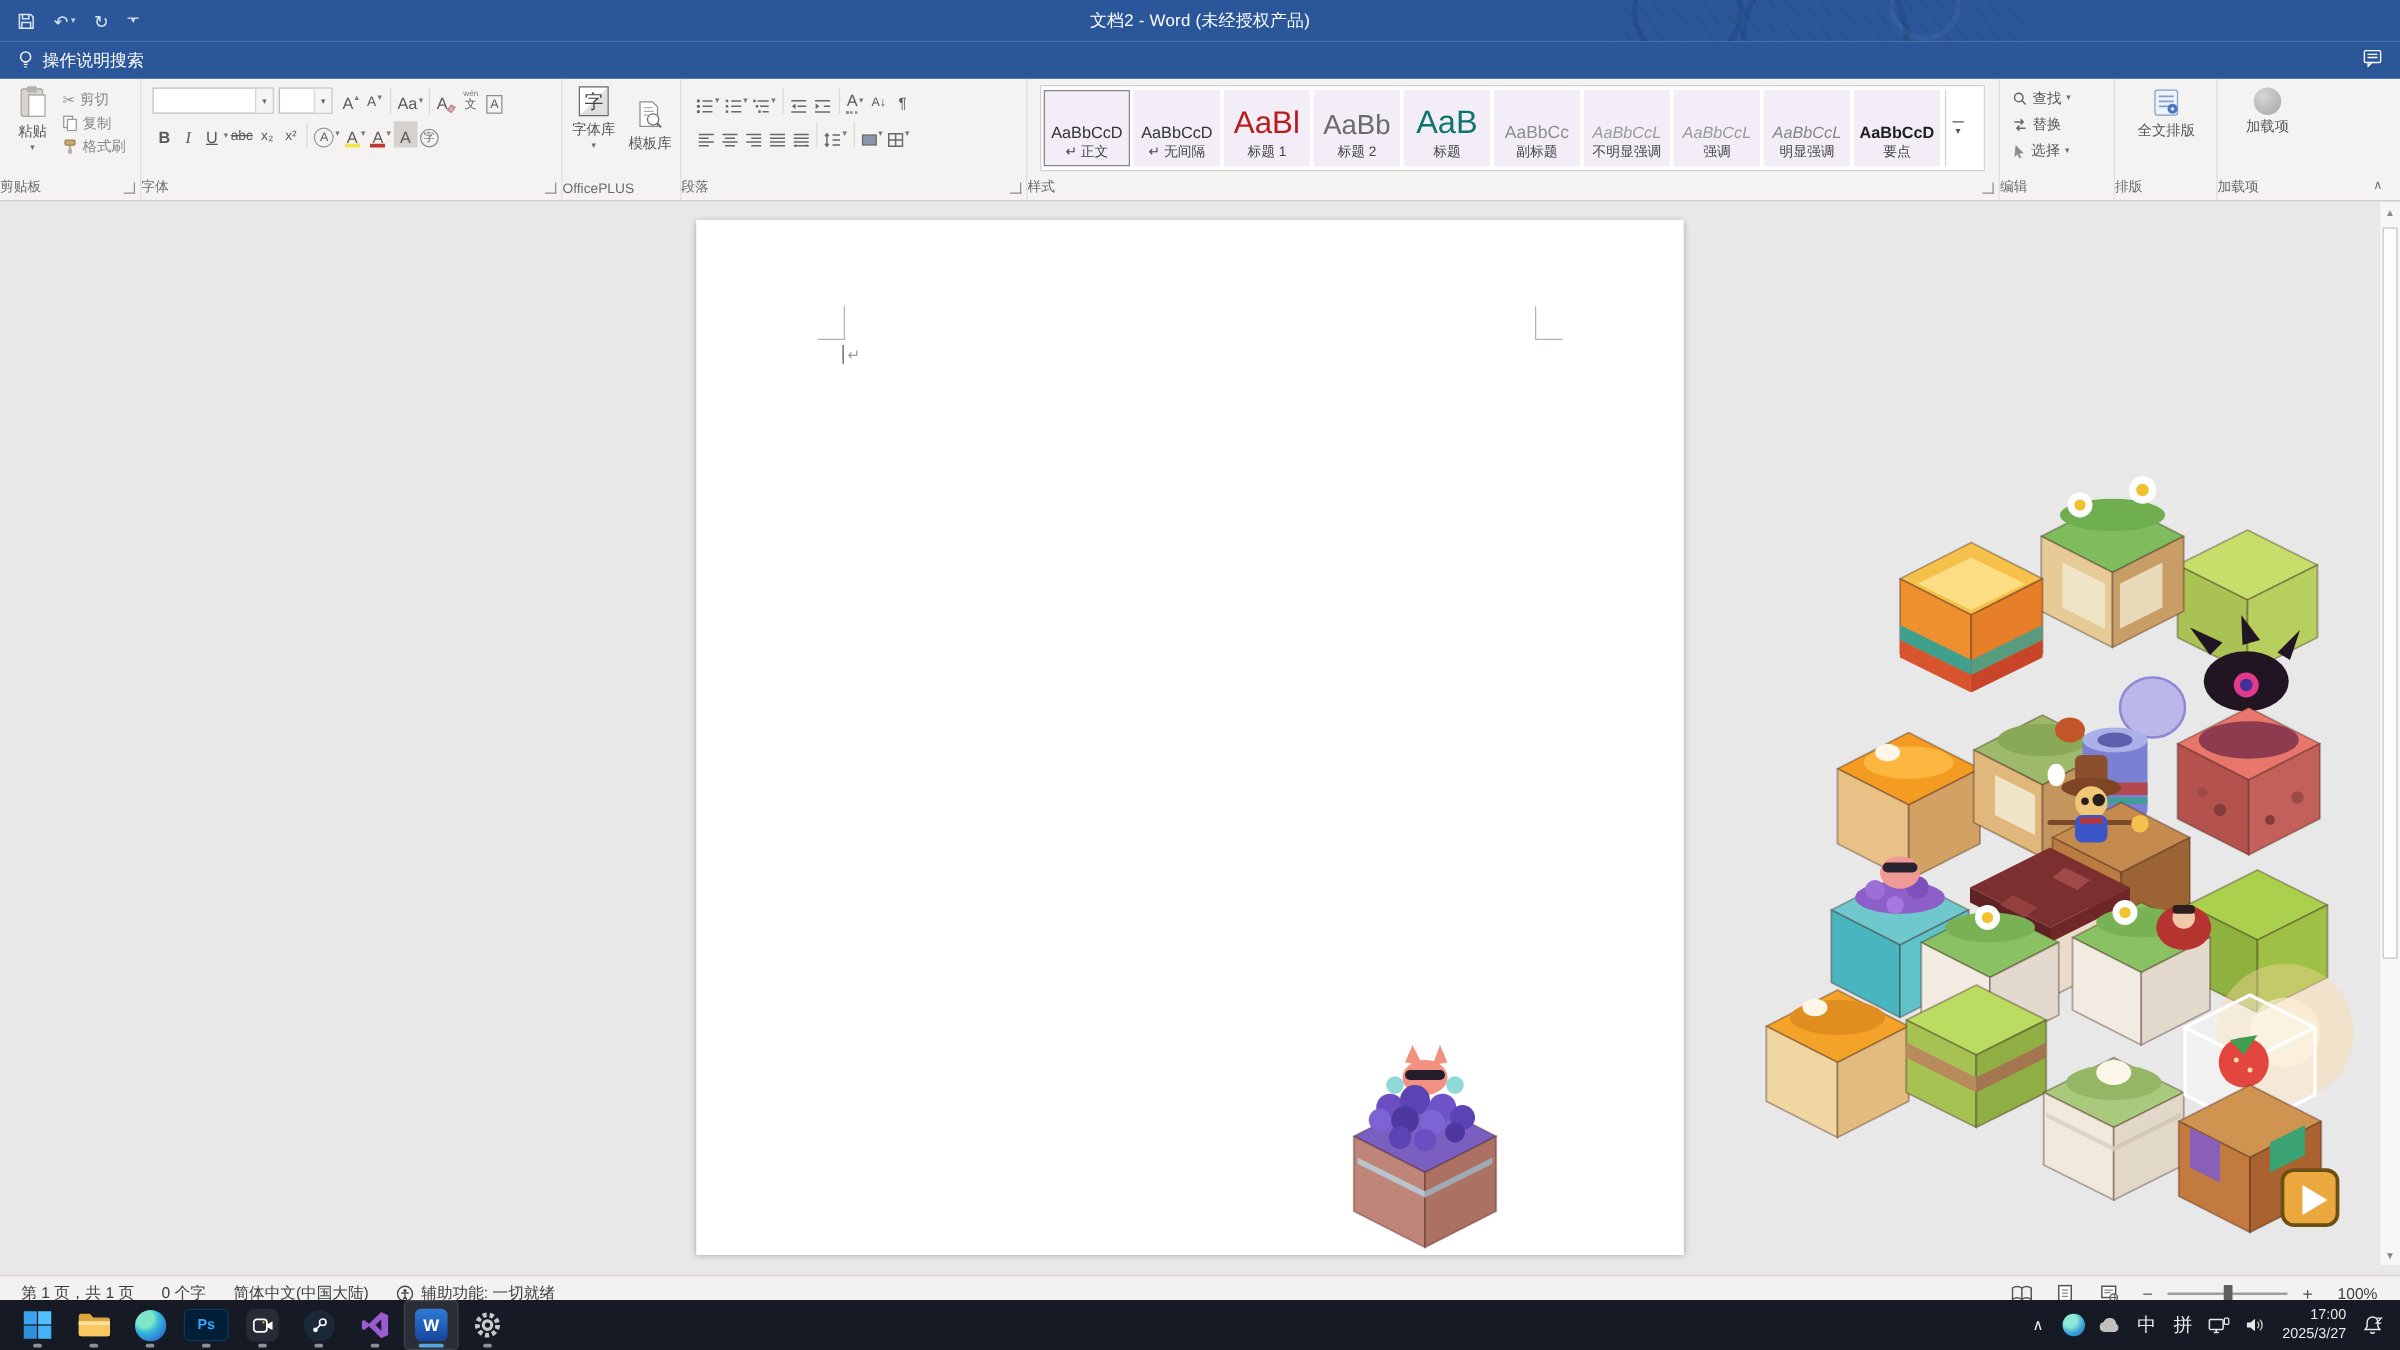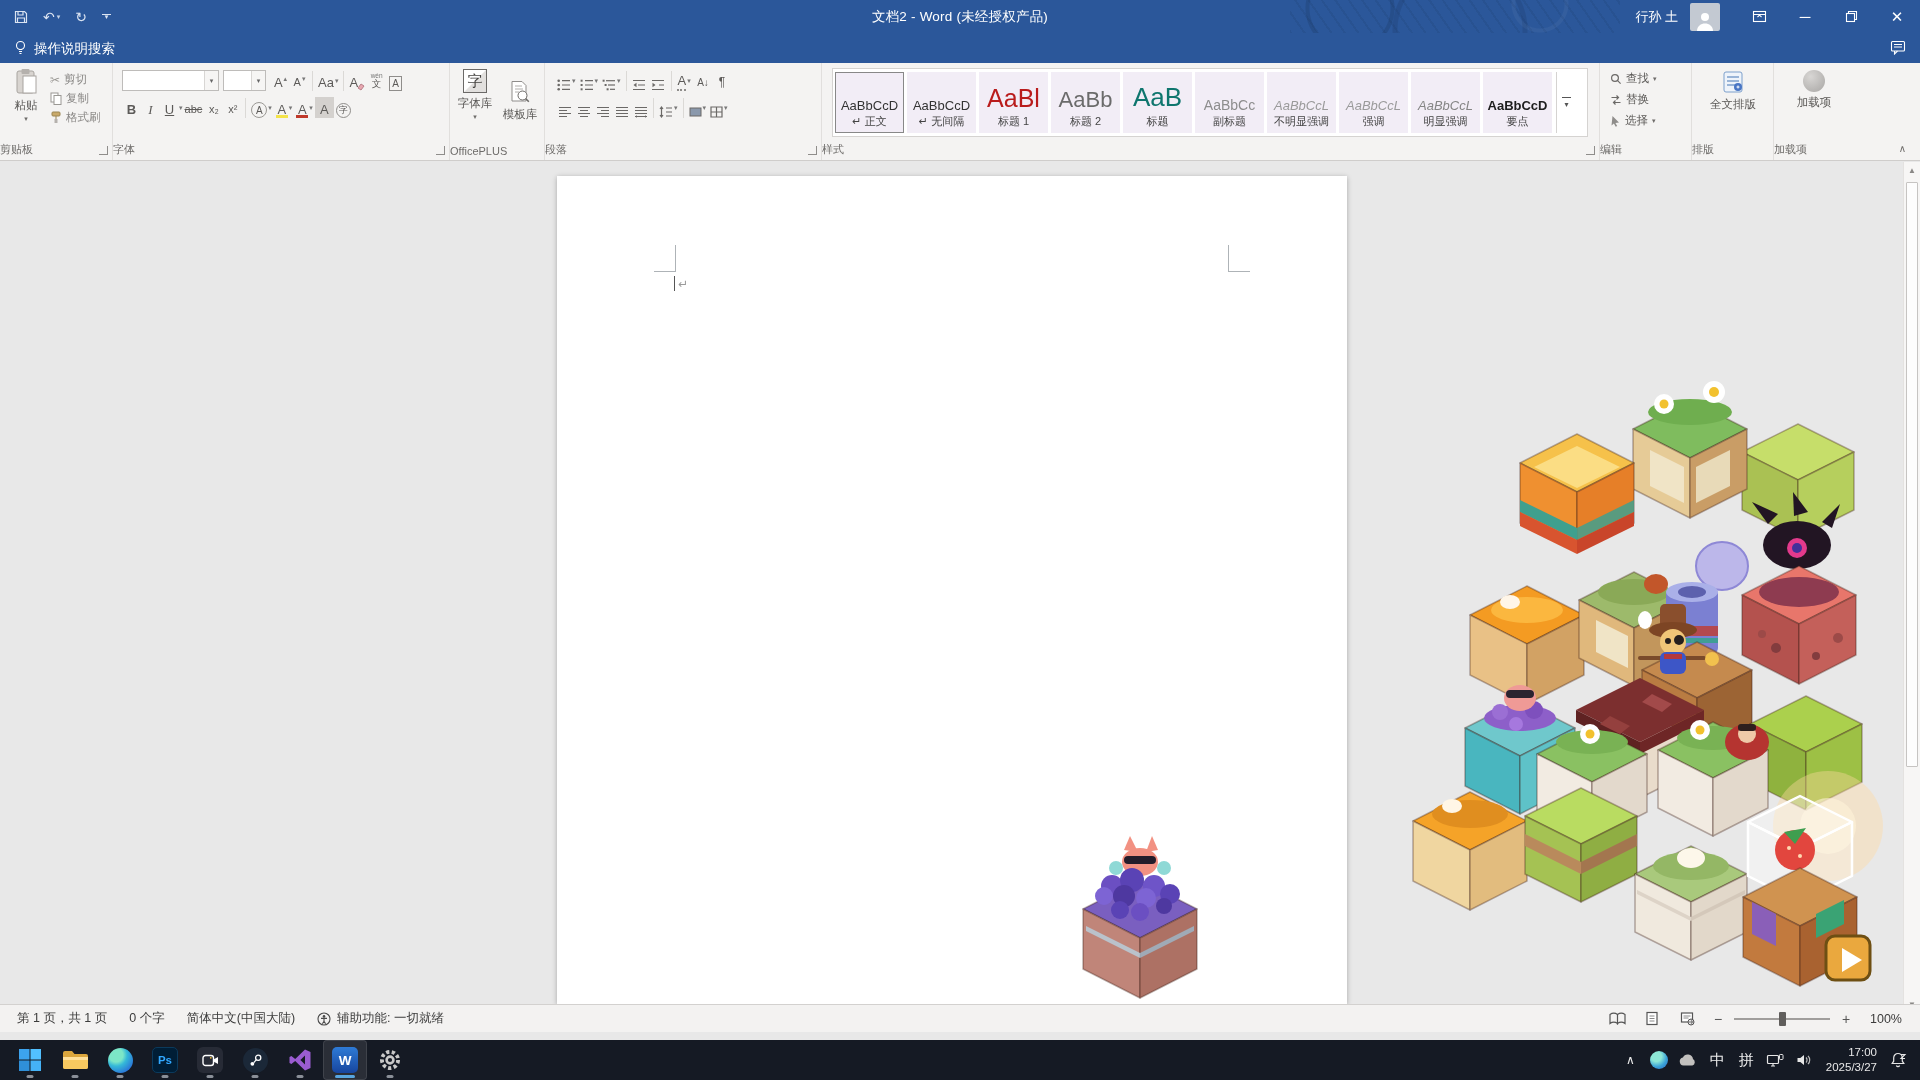--- a/index.html
+++ b/index.html
@@ -73,39 +73,39 @@
 .caret{position:absolute;left:117px;top:100px;width:1px;height:15px;background:#555}
 .pmark{position:absolute;left:121px;top:101px;font-size:12px;color:#9b9b9b;line-height:14px}
 .vscroll{position:absolute;right:0;top:0;bottom:0;width:17px;background:#f7f6f5;border-left:1px solid #e4e2e0}
 .sarr{position:absolute;left:0;right:0;height:16px;display:flex;align-items:center;justify-content:center;font-size:8px;color:#8a8886}
 .sthumb{position:absolute;left:2px;right:2px;top:20px;height:585px;background:#fdfdfd;border:1px solid #c6c4c2;border-radius:1px}
 
 
 #cubes{position:absolute;inset:0;z-index:20;pointer-events:none}
 
 
-.statusbar{position:absolute;left:0;right:0;bottom:48px;height:28px;background:#f3f2f1;border-top:1px solid #d3d1cf;
+.statusbar{position:absolute;left:0;right:0;bottom:32px;height:28px;background:#f3f2f1;border-top:1px solid #d3d1cf;
   display:flex;align-items:center;font-size:12.5px;color:#3c3c3c;padding:0 6px;z-index:31}
 .st-item{padding:0 11px;display:flex;align-items:center;gap:6px;white-space:nowrap}
 .st-right{margin-left:auto;display:flex;align-items:center;gap:13px;padding-right:12px}
 .viewbtn{display:flex;align-items:center;justify-content:center;width:22px;height:22px}
 .zoomwrap{display:flex;align-items:center;gap:9px}
 .zbtn{font-size:14px;color:#555;width:14px;text-align:center}
 .ztrack{width:96px;height:2px;background:#a09e9c;position:relative}
 .zthumb{position:absolute;left:45px;top:-6px;width:7px;height:14px;background:#605e5c;border-radius:1px}
 .zval{min-width:40px;text-align:right}
 
 
 .taskbar{position:absolute;left:0;right:0;bottom:0;height:40px;background:#151a24;display:flex;align-items:center;color:#e8e8e8;padding-left:8px;z-index:32}
 .tk{width:44px;height:40px;display:flex;align-items:center;justify-content:center;position:relative;border-radius:4px}
 .tk .ind{position:absolute;bottom:2px;left:50%;transform:translateX(-50%);width:7px;height:3px;border-radius:2px;background:#8a8f98}
 .tk.active{background:rgba(255,255,255,.09);box-shadow:inset 0 0 0 1px rgba(255,255,255,.10)}
 .tk.active .ind{width:20px;background:#58a6e0}
 .edge-ic{width:25px;height:25px;border-radius:50%;background:radial-gradient(circle at 32% 28%,#7ce6c7 0 28%,#35b9d8 45%,#2b7bd8 75%,#1e57b0)}
-.ps-ic{width:26px;height:26px;border-radius:5px;background:#001e36;color:#31a8ff;font-weight:700;font-size:11.5px;display:flex;align-items:center;justify-content:center;border:1px solid #0b3a5c}
+.ps-ic{width:36px;height:26px;border-radius:5px;background:#001e36;color:#31a8ff;font-weight:700;font-size:11.5px;display:flex;align-items:center;justify-content:center;border:1px solid #0b3a5c}
 .word-ic{width:26px;height:26px;border-radius:5px;background:linear-gradient(180deg,#2e7bd6,#17459e);color:#fff;font-weight:700;font-size:13.5px;display:flex;align-items:center;justify-content:center}
 .cam-ic{width:26px;height:26px;border-radius:6px;background:#272b36;display:flex;align-items:center;justify-content:center}
 .steam-ic{width:25px;height:25px;border-radius:50%;background:#1b2838;display:flex;align-items:center;justify-content:center}
 .tray{margin-left:auto;display:flex;align-items:center;gap:2px;padding-right:8px}
 .ti{min-width:27px;height:40px;display:flex;align-items:center;justify-content:center;font-size:14.5px;color:#ececec}
 .ti.glyph{font-size:15px}
 .misc-ic{width:18px;height:18px;border-radius:50%;background:radial-gradient(circle at 35% 30%,#8de8d6 0 30%,#3ba4d8 60%,#2b62c4)}
 .clock{text-align:right;font-size:11.5px;line-height:1.3;margin:0 6px;white-space:nowrap}
 </style>
 </head>
@@ -122,43 +122,20 @@
           </svg>
       </span>
       <span class="qi">↶<span class="dd">▾</span></span>
       <span class="qi">↻</span>
       <span class="qi" style="flex-direction:column;font-size:7px;line-height:4px">
           <span style="width:9px;border-top:1px solid #dbe4f2"></span>
           <span>▾</span>
         </span>
     </div>
     <div class="tb-title">文档2 - Word (未经授权产品)</div>
-    <div class="tb-right">
-      <span class="tb-user">行孙 土</span>
-      <span class="avatar">
-        <svg width="22" height="22" viewBox="0 0 22 22">
-            <circle cx="11" cy="8" r="4" fill="#fff"></circle>
-            <path d="M3 22c0-5 4-7.5 8-7.5s8 2.5 8 7.5z" fill="#fff"></path>
-          </svg>
-      </span>
-      <span class="winbtn">
-        <svg width="15" height="15" viewBox="0 0 15 15">
-            <rect x="1.5" y="2.5" width="12" height="10" fill="none" stroke="#fff" stroke-width="1.1"></rect>
-            <path d="M1.5 5.5h12 M5.5 8l2-1.8 2 1.8" fill="none" stroke="#fff" stroke-width="1.1"></path>
-          </svg>
-      </span>
-      <span class="winbtn">─</span>
-      <span class="winbtn">
-        <svg width="13" height="13" viewBox="0 0 13 13">
-            <rect x="1.5" y="3.5" width="8" height="8" fill="none" stroke="#fff" stroke-width="1.1"></rect>
-            <path d="M3.5 3.5v-2h8v8h-2" fill="none" stroke="#fff" stroke-width="1.1"></path>
-          </svg>
-      </span>
-      <span class="winbtn">✕</span>
-    </div>
   </div>
 
   <div class="tabrow">
     <div class="assist">
       <span>
         <svg width="13" height="15" viewBox="0 0 13 15">
             <circle cx="6.5" cy="5.5" r="4" fill="none" stroke="#fff" stroke-width="1.1"></circle>
             <path d="M5 9.5h3M5 11.5h3M5.5 13.5h2" stroke="#fff" stroke-width="1.1"></path>
           </svg>
       </span>

